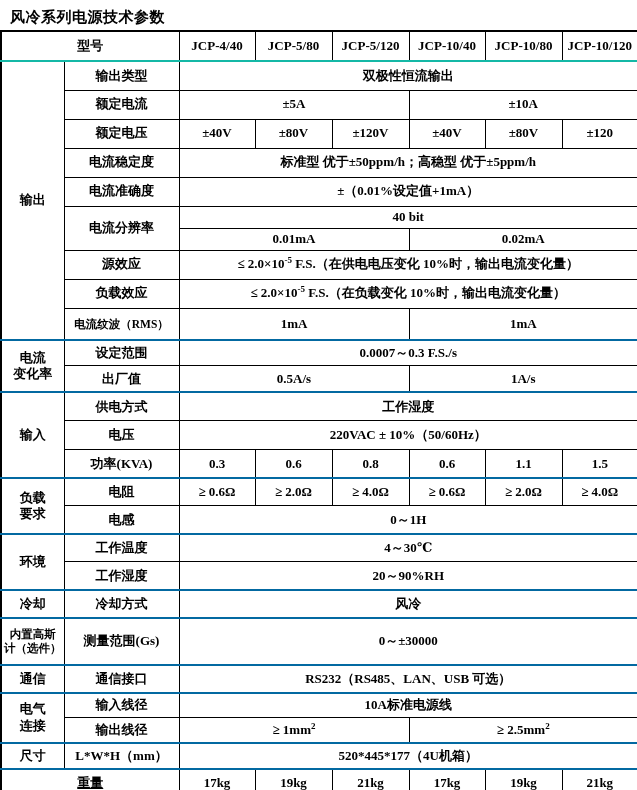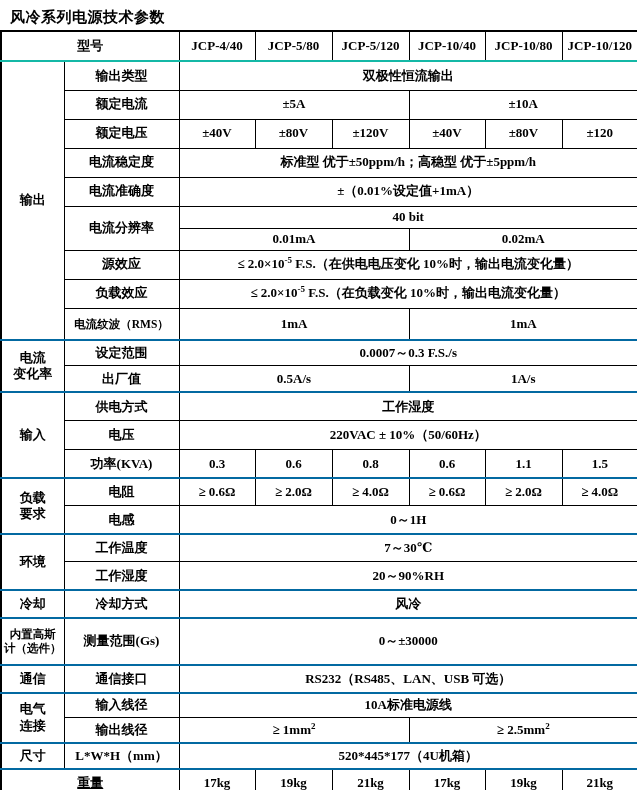--- a/index.html
+++ b/index.html
@@ -167,21 +167,21 @@
     <td>≥ 4.0Ω</td>
   </tr>
   <tr class="h28">
     <td>电感</td>
     <td colspan="6">0～1H</td>
   </tr>
 
   <tr class="h28 tk">
     <td class="g" rowspan="2">环境</td>
     <td>工作温度</td>
-    <td colspan="6">7～30℃</td>
+    <td colspan="6">4～30℃</td>
   </tr>
   <tr class="h28">
     <td>工作湿度</td>
     <td colspan="6">20～90%RH</td>
   </tr>
 
   <tr class="h28 tk">
     <td class="g">冷却</td>
     <td>冷却方式</td>
     <td colspan="6">风冷</td>

